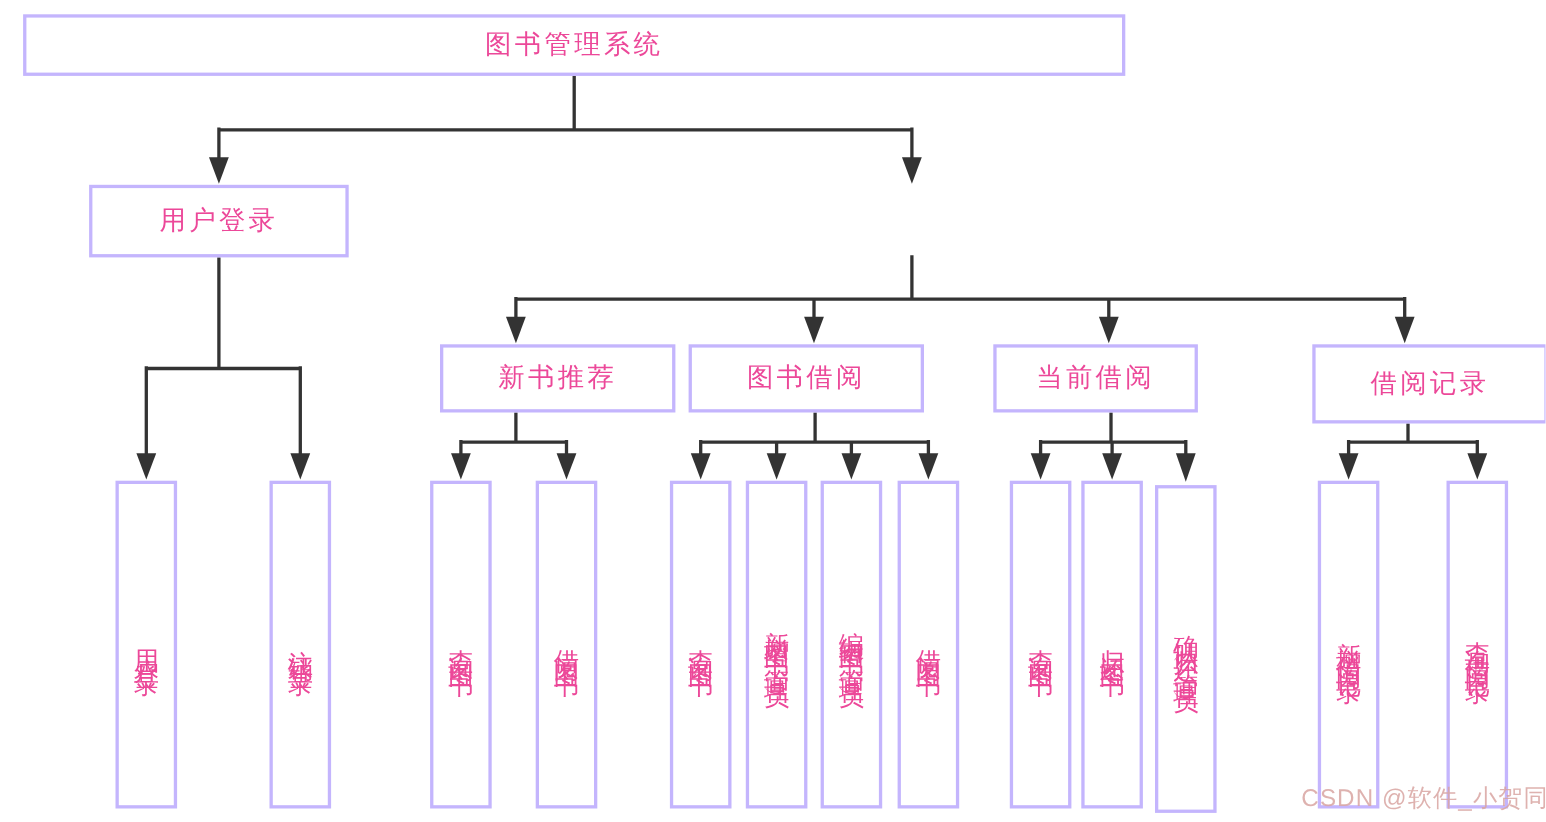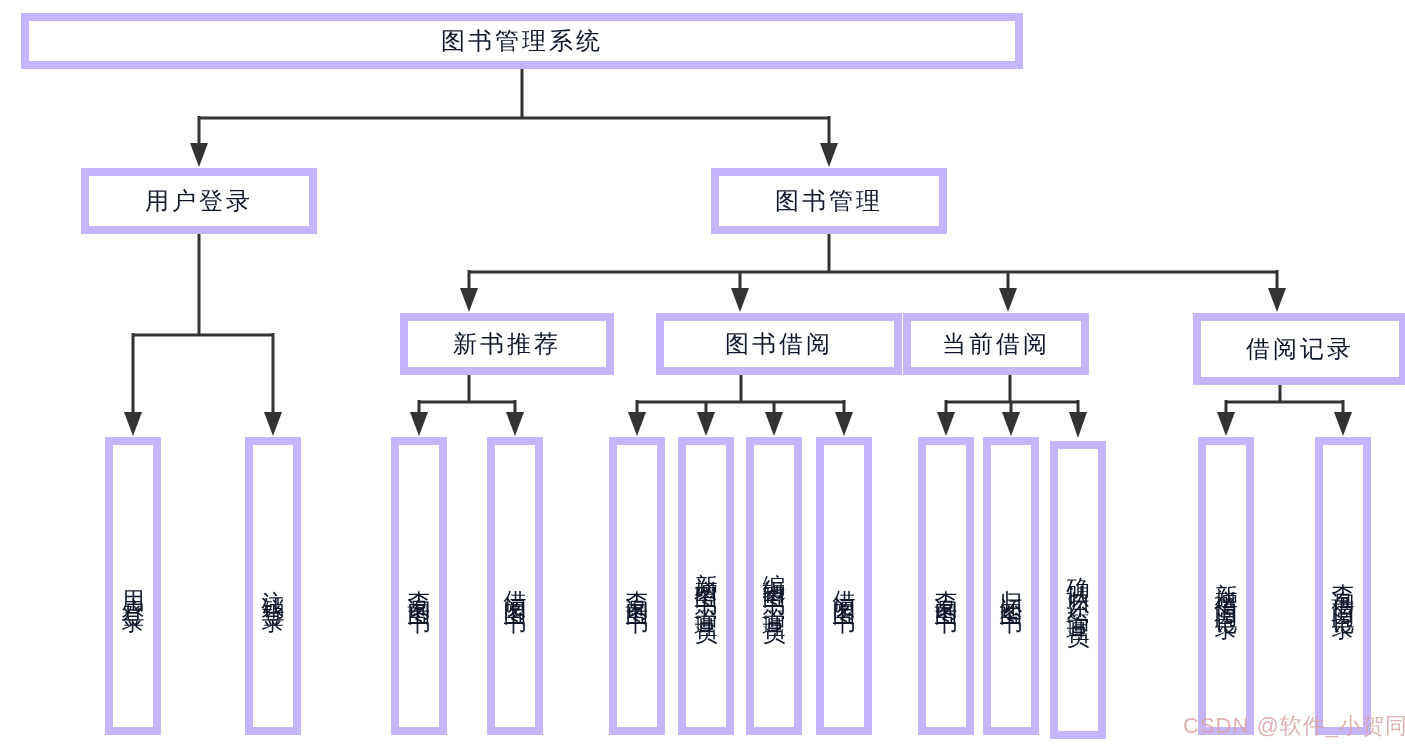--- a/index.html
+++ b/index.html
@@ -3,23 +3,23 @@
 <meta charset="utf-8">
 <style>
   html,body { margin:0; padding:0; }
   body { background:#ffffff; font-family:"Liberation Sans","DejaVu Sans",sans-serif; }
   .canvas {
     position:relative; width:1405px; height:747px; background:#ffffff; overflow:hidden;
   }
   .connectors { position:absolute; left:0; top:0; width:1405px; height:747px; }
   .node {
     position:absolute; box-sizing:border-box;
-    border:8px solid #c4b5fd; background:#ffffff;
+    border:3px solid #c4b5fd; background:#ffffff;
     display:flex; align-items:center; justify-content:center;
-    color:#0f172a; font-size:24px; font-weight:500; letter-spacing:3px;
+    color:#ec4899; font-size:24px; font-weight:500; letter-spacing:3px;
     line-height:1;
   }
   .vnode {
     writing-mode:vertical-rl; text-orientation:mixed;
     font-size:23px; letter-spacing:7px;
     top:437px; width:56px; height:298px;
   }
   .watermark {
     position:absolute; left:1183px; top:711px;
     font-size:22px; letter-spacing:1px; opacity:0.85;
@@ -67,24 +67,23 @@
       <polygon points="1002,412 1020,412 1011,436"></polygon>
       <polygon points="1069,412 1087,412 1078,438"></polygon>
       <polygon points="1217,412 1235,412 1226,436"></polygon>
       <polygon points="1334,412 1352,412 1343,436"></polygon>
     </g>
   </svg>
 
   <div class="node" style="left:21px; top:13px; width:1002px; height:56px;">图书管理系统</div>
 
   <div class="node" style="left:81px; top:168px; width:236px; height:66px;">用户登录</div>
-  <div class="node" style="left:711px; top:168px; width:236px; height:66px;">图书管理</div>
 
   <div class="node" style="left:362px; top:313px; width:214px; height:62px;margin-left:38px;">新书推荐</div>
-  <div class="node" style="left:656px; top:313px; width:246px; height:62px;font-family:Liberation Serif, serif;">图书借阅</div>
+  <div class="node" style="left:626px; top:313px; width:214px; height:62px;font-family:Liberation Serif, serif;">图书借阅</div>
   <div class="node" style="left:903px; top:313px; width:186px; height:62px;">当前借阅</div>
   <div class="node" style="left:1173px; top:313px; width:214px; height:72px;margin-left:20px;">借阅记录</div>
 
   <div class="node vnode" style="left:105px;">用户登录</div>
   <div class="node vnode" style="left:245px;">注销登录</div>
 
   <div class="node vnode" style="left:391px;">查询图书</div>
   <div class="node vnode" style="left:487px;">借阅图书</div>
 
   <div class="node vnode" style="left:609px;">查询图书</div>

